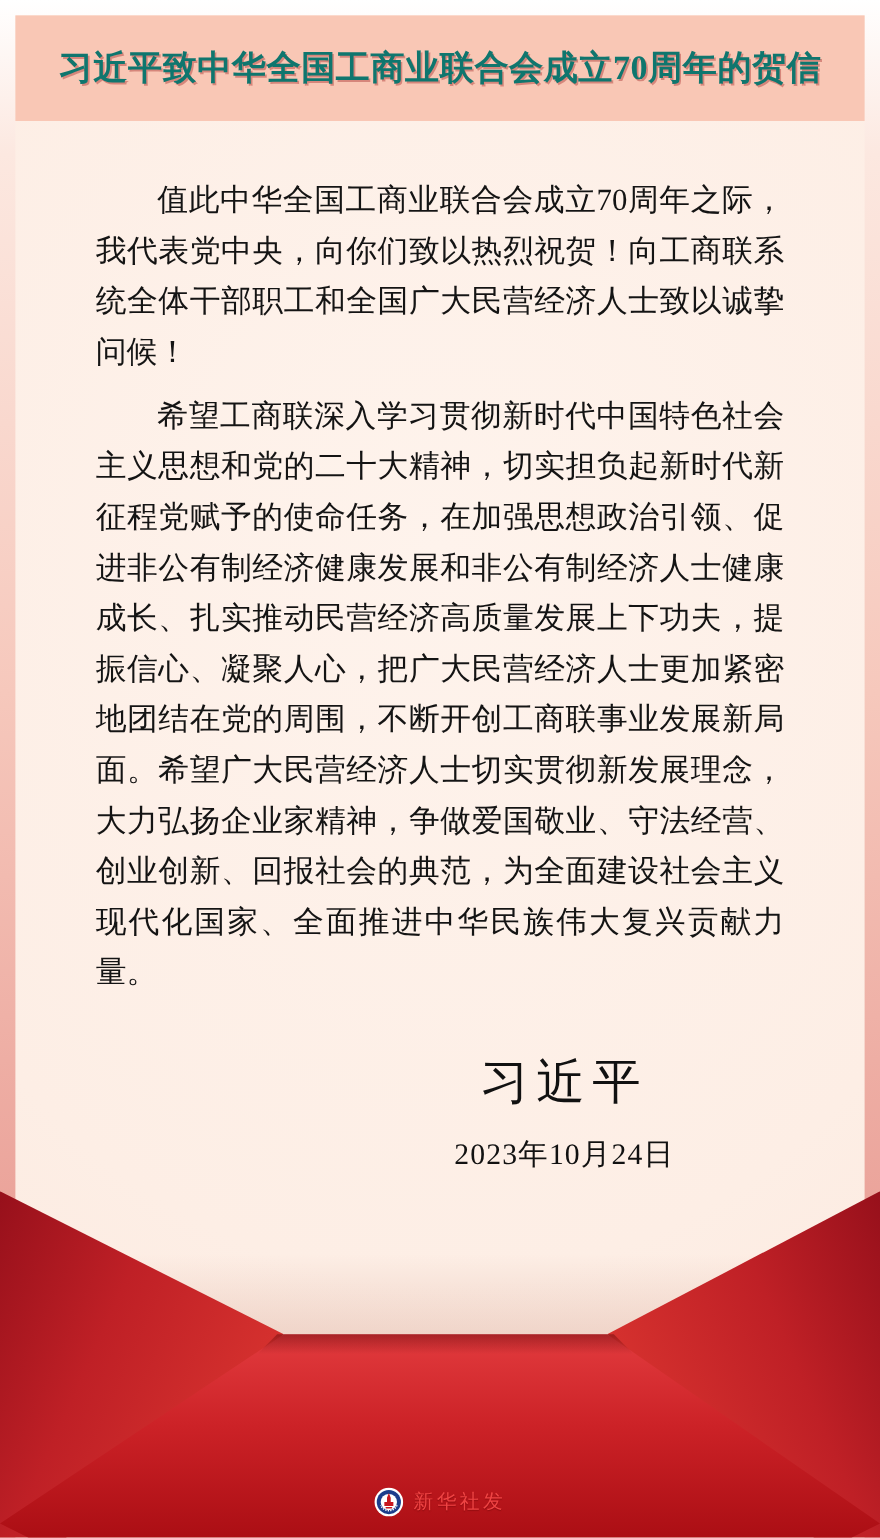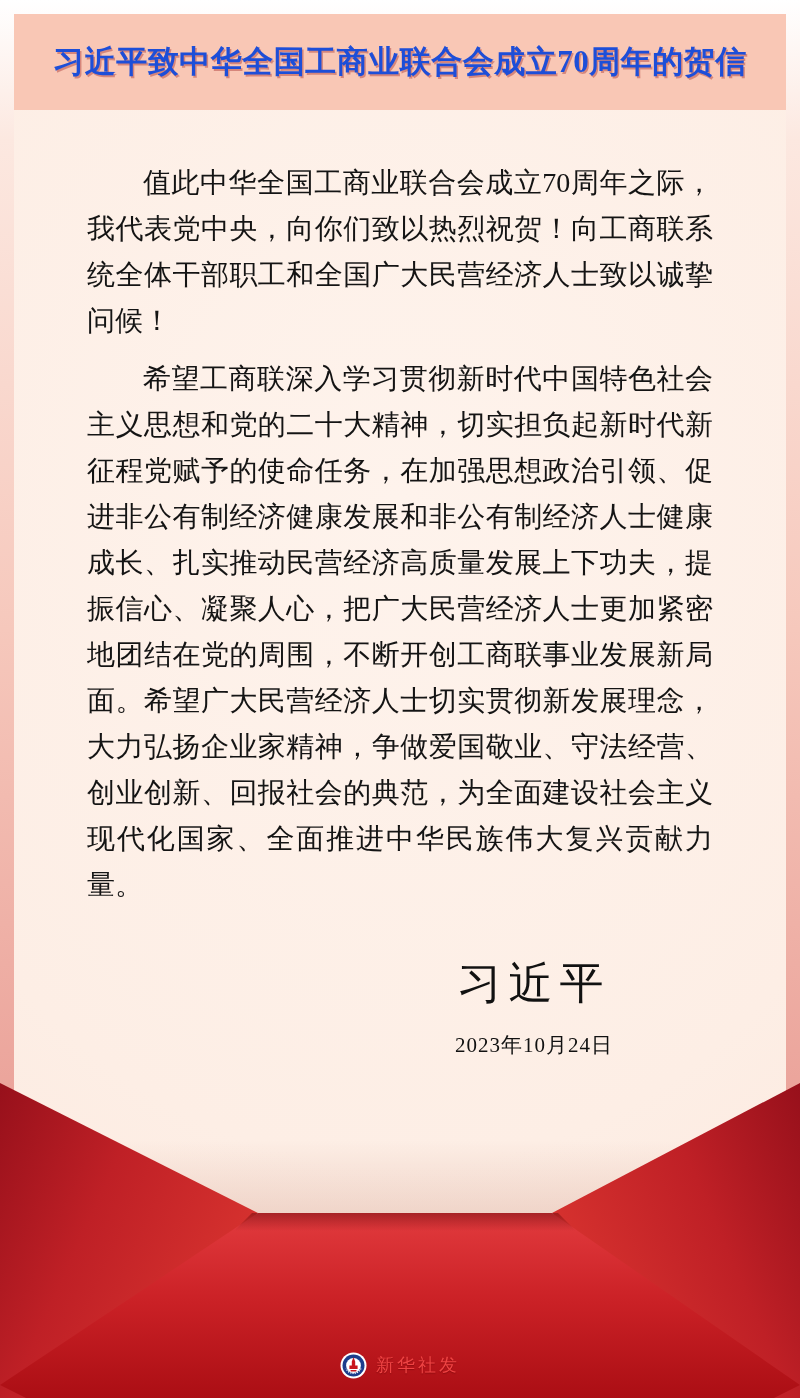--- a/index.html
+++ b/index.html
@@ -11,37 +11,37 @@
   
   .paper{
     position:absolute;left:14px;right:14px;top:14px;bottom:0;
     background:radial-gradient(ellipse 120% 80% at 50% 35%,#fef3ec 0%,#fdeee5 60%,#fbe7dc 100%);
   }
   .header-band{
     height:96px;display:flex;align-items:center;justify-content:center;
     background:#f9c7b5;
   }
   .title{
-    margin:0;font-size:31px;font-weight:bold;color:#1d4ed8;
+    margin:0;font-size:31px;font-weight:bold;color:#0f766e;
     letter-spacing:0.5px;white-space:nowrap;
     text-shadow:1.5px 1.5px 0 rgba(150,15,15,0.35);
   }
   .letter-body{padding:38px 61px 0 61px;}
   .letter-body p{
     margin:12px;font-size:28px;line-height:46px;color:#141414;
     text-align:justify;text-indent:2em;
   }
   .signature-block{
     width:max-content;margin:46px 112px 0 auto;text-align:center;
   }
   .signature{
     font-size:44px;color:#111;letter-spacing:7px;font-weight:500;
   }
   .date{
-    margin-top:18px;font-size:21px;color:#111;letter-spacing:1px;
+    margin-top:18px;font-size:27px;color:#111;letter-spacing:1px;
   }
   
   .paper-fold-shadow{
     position:absolute;left:0;right:0;top:1126px;height:73px;
     background:linear-gradient(180deg,rgba(194,126,106,0) 0%,rgba(194,126,106,0.22) 100%);
     pointer-events:none;
   }
   .envelope{position:absolute;left:0;bottom:0;width:800px;height:315px;display:block;}
   .credit{
     position:absolute;left:0;right:0;bottom:19px;height:28px;

